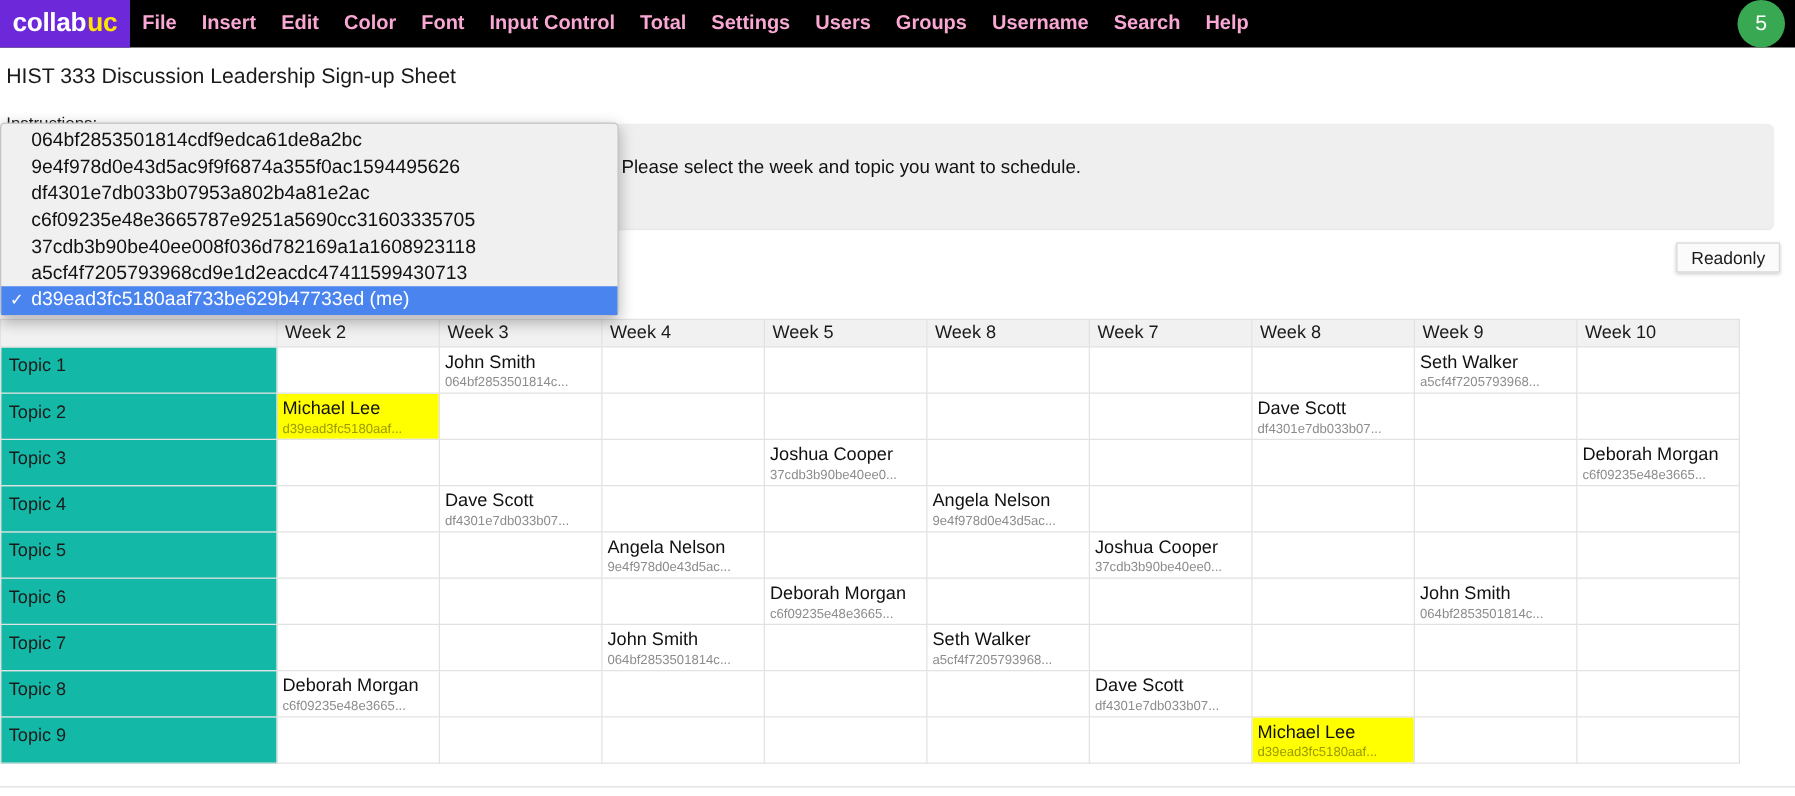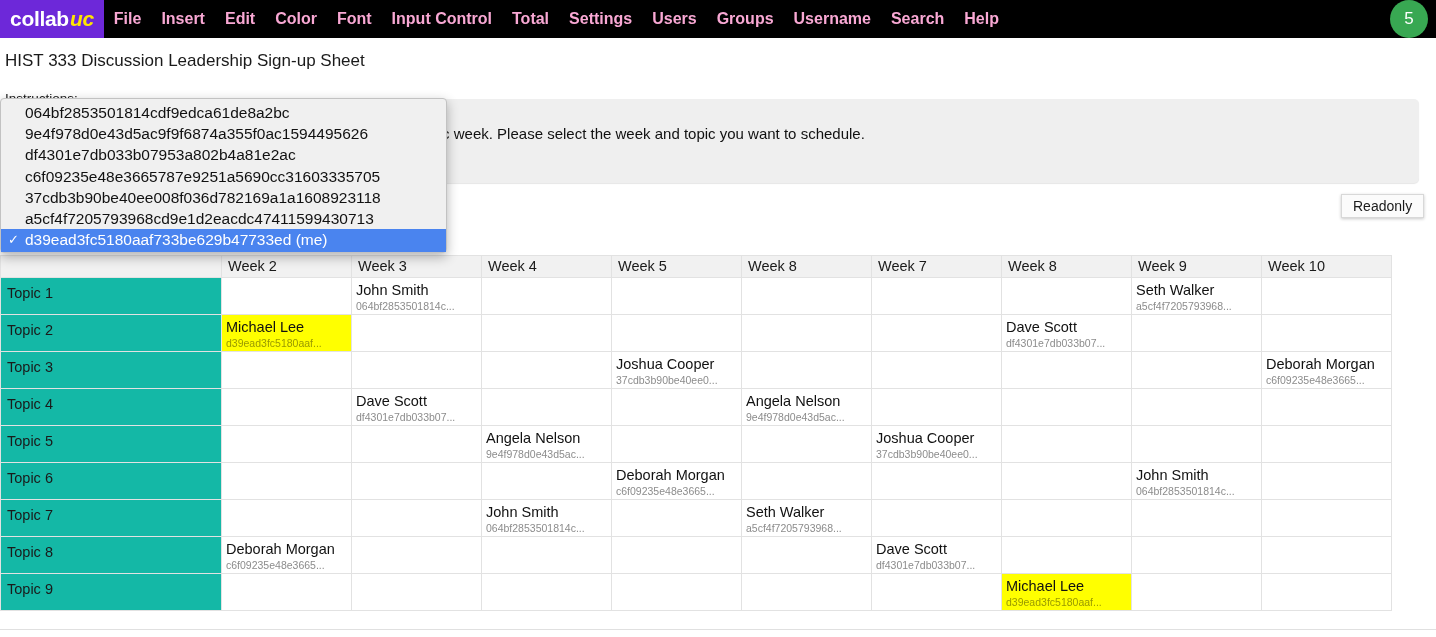--- a/index.html
+++ b/index.html
@@ -20,21 +20,21 @@
     display: flex; align-items: center;
     white-space: nowrap;
   }
   .logo {
     height: 38px; background: #6d28d9;
     display: flex; align-items: center; justify-content: center;
     padding: 0 10px; font-size: 21px; font-weight: bold;
     letter-spacing: -0.3px;
   }
   .logo .l-collab { color: #ffffff; }
-  .logo .l-uc { color: #ffe600; font-style: italic; font-weight: bold; margin-left: 1px; }
+  .logo .l-uc { color: #ffe600; font-weight: bold; margin-left: 1px; }
   .menu-item {
     color: #f9a8d4; font-size: 16px; font-weight: bold;
     padding: 0 10px; line-height: 38px; cursor: default;
   }
   .menu-spacer { flex: 1 1 auto; }
   .badge {
     width: 38px; height: 38px; border-radius: 50%;
     background: #38a852; color: #ffffff;
     display: flex; align-items: center; justify-content: center;
     font-size: 17px; margin-right: 8px;
@@ -123,21 +123,21 @@
 
   
   .bottom-rule {
     position: absolute; left: 0; top: 629px;
     width: 1436px; height: 1px; background: #e0e0e0;
   }
 
   
   .dropdown {
     position: absolute; left: 0px; top: 98px;
-    width: 447px;
+    width: 495px;
     background: #f0f0f0;
     border: 1px solid #c2c2c2;
     border-radius: 4px;
     box-shadow: 0 4px 12px rgba(0,0,0,0.30);
     padding: 3px 0 0 0;
     z-index: 50;
   }
   .dd-item {
     font-size: 15.5px; color: #111;
     line-height: 21.2px;

